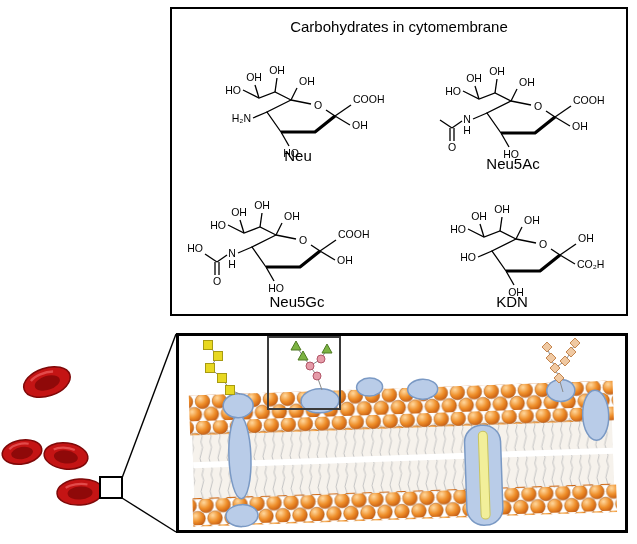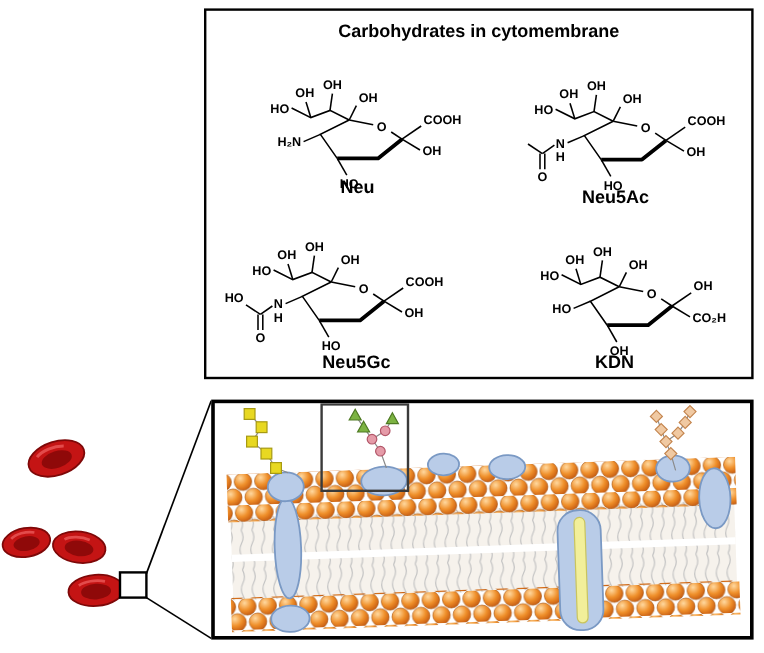--- a/index.html
+++ b/index.html
@@ -1,20 +1,20 @@
 <!DOCTYPE html>
 <html><head>
 <meta charset="utf-8">
 <style>
   * { margin:0; padding:0; box-sizing:border-box; }
   body { background:#ffffff; font-family:"Liberation Sans","DejaVu Sans",sans-serif; }
   .canvas { position:relative; width:637px; height:544px; background:#fff; overflow:hidden; }
   .top-box {
     position:absolute; left:170px; top:7px; width:458px; height:309px;
-    border:2px solid #000; background:#fff;font-weight:bold;
+    border:2px solid #000; background:#fff;
   }
   .panel-title { text-align:center; padding-top:9px; font-size:15px; color:#000; height:32px; }
   .bottom-box {
     position:absolute; left:176px; top:333px; width:452px; height:200px;
     border:3px solid #000; background:#fff;
   }
   #left-scene { position:absolute; left:0; top:0; }
   svg text { font-family:"Liberation Sans","DejaVu Sans",sans-serif; }
   .chem { font-size:10.5px; fill:#000; }
   .molname { font-size:15px; fill:#000; }

